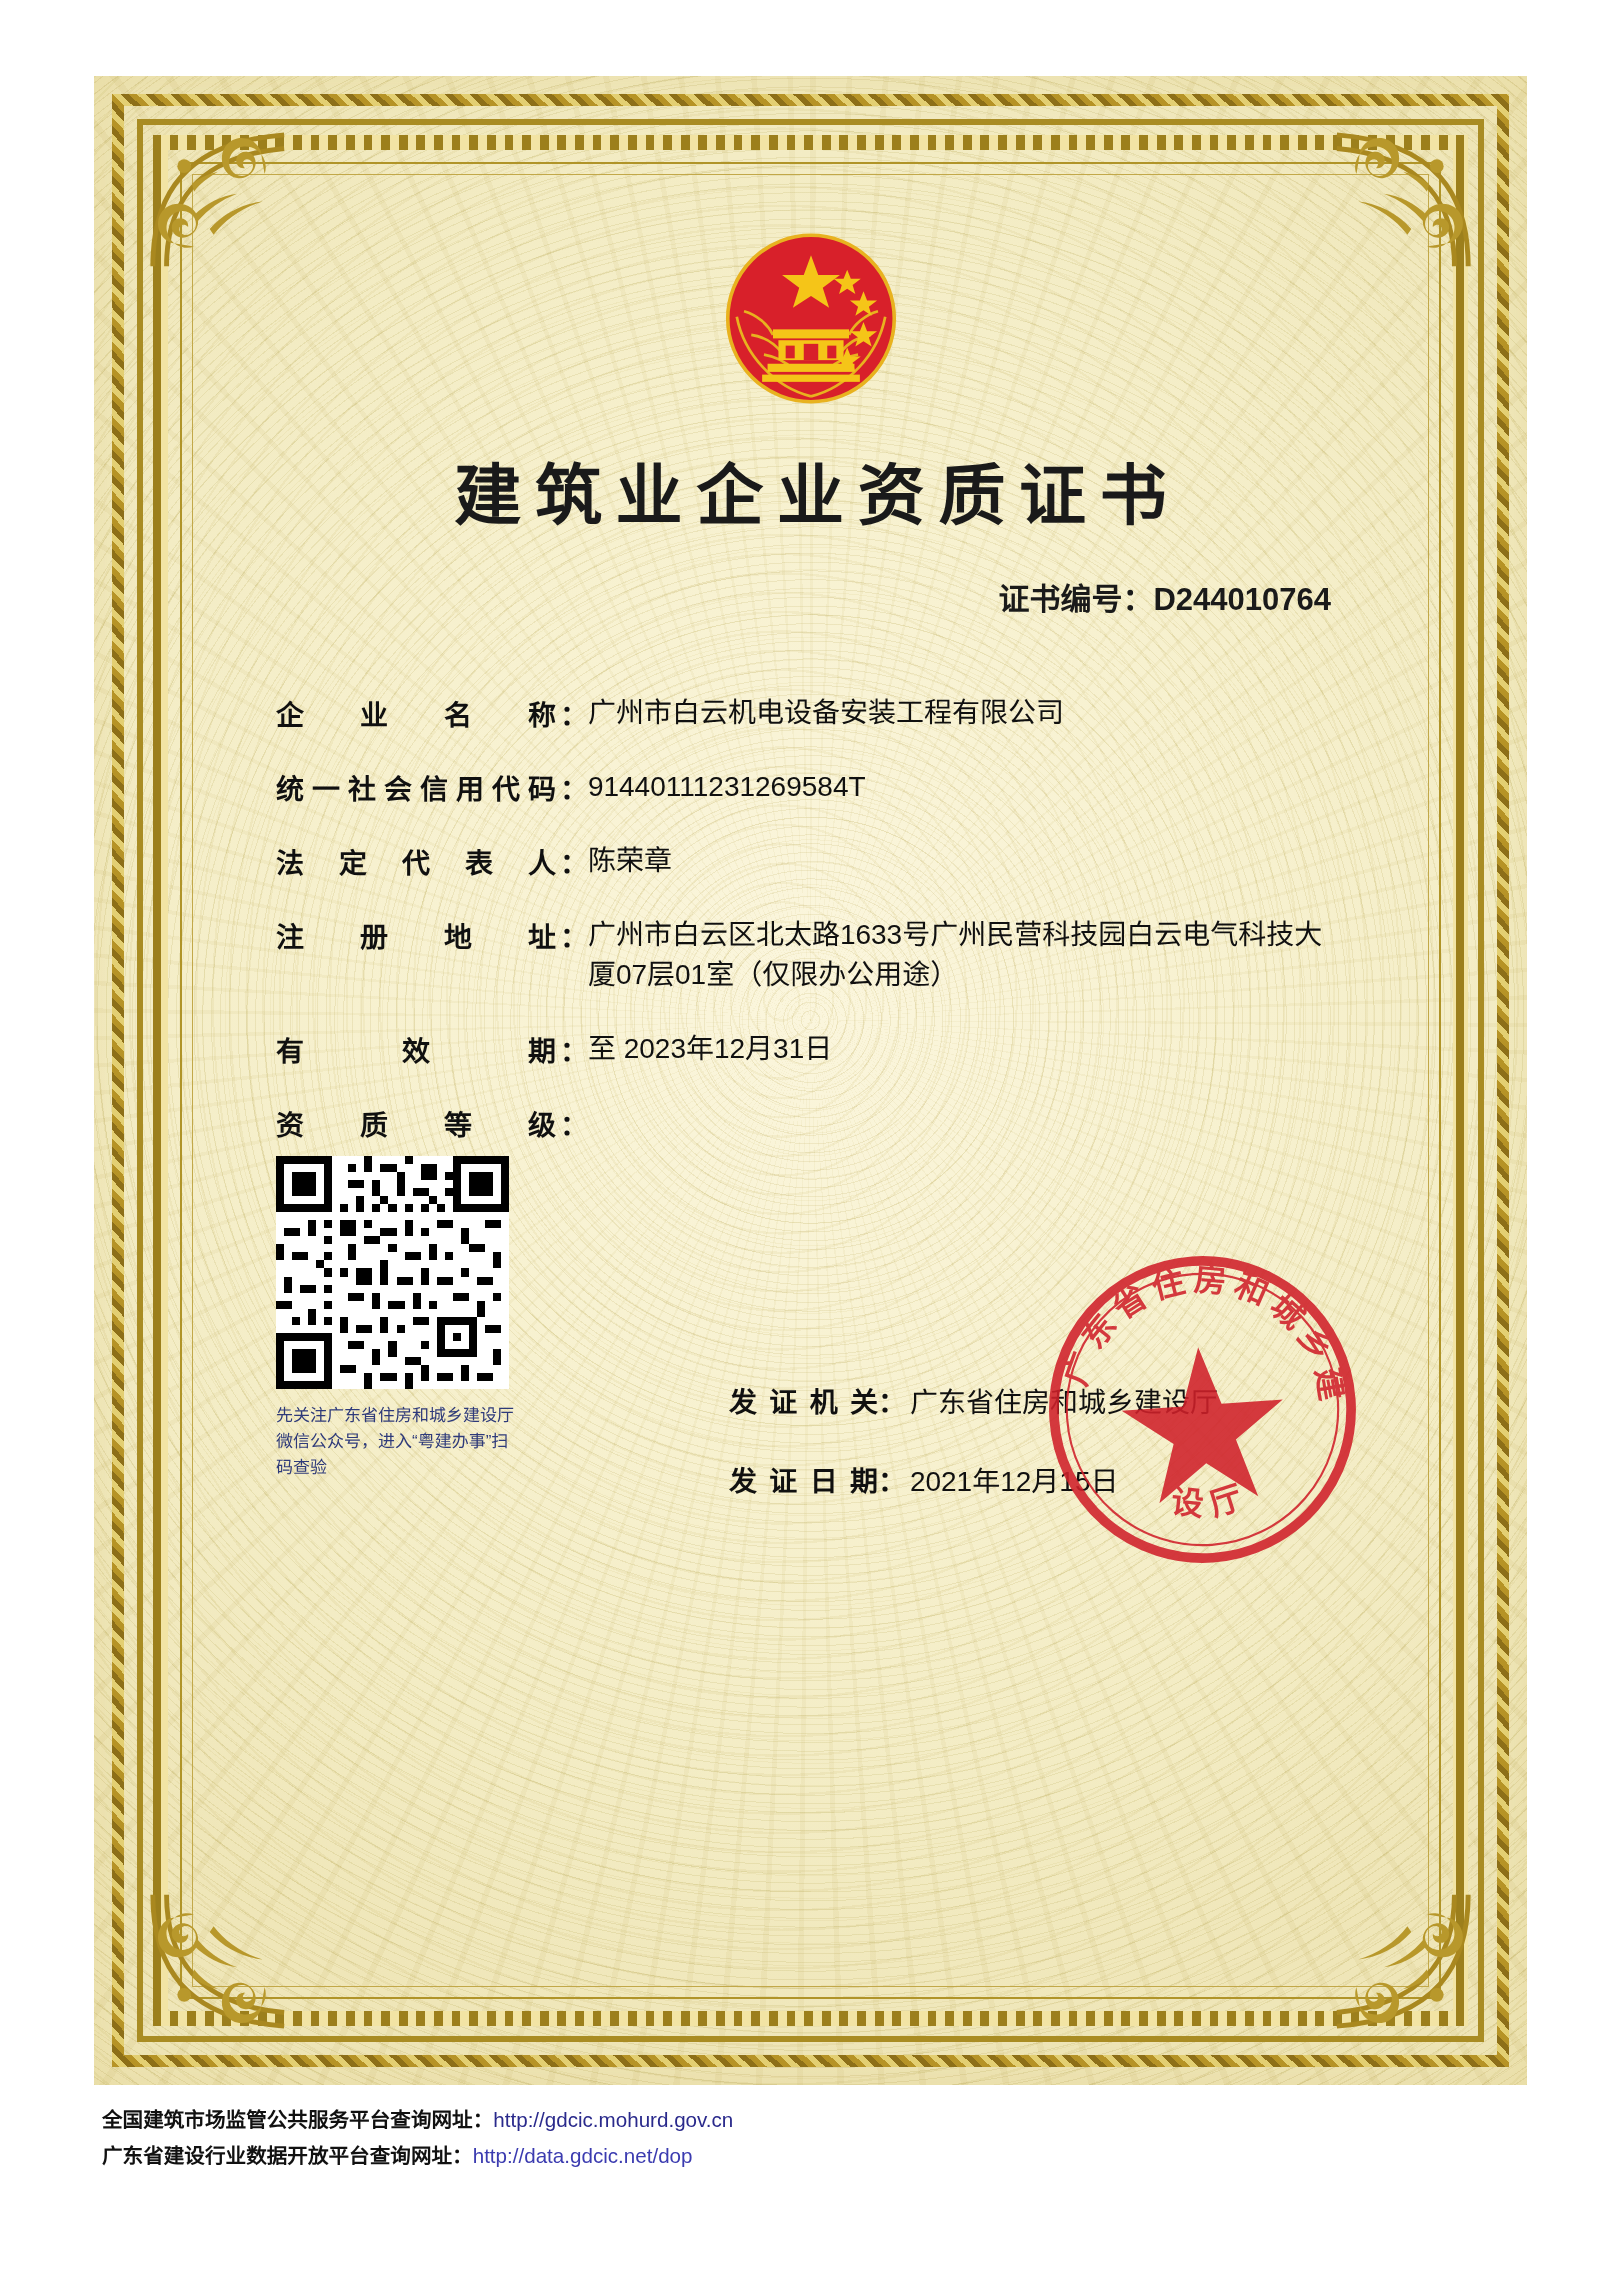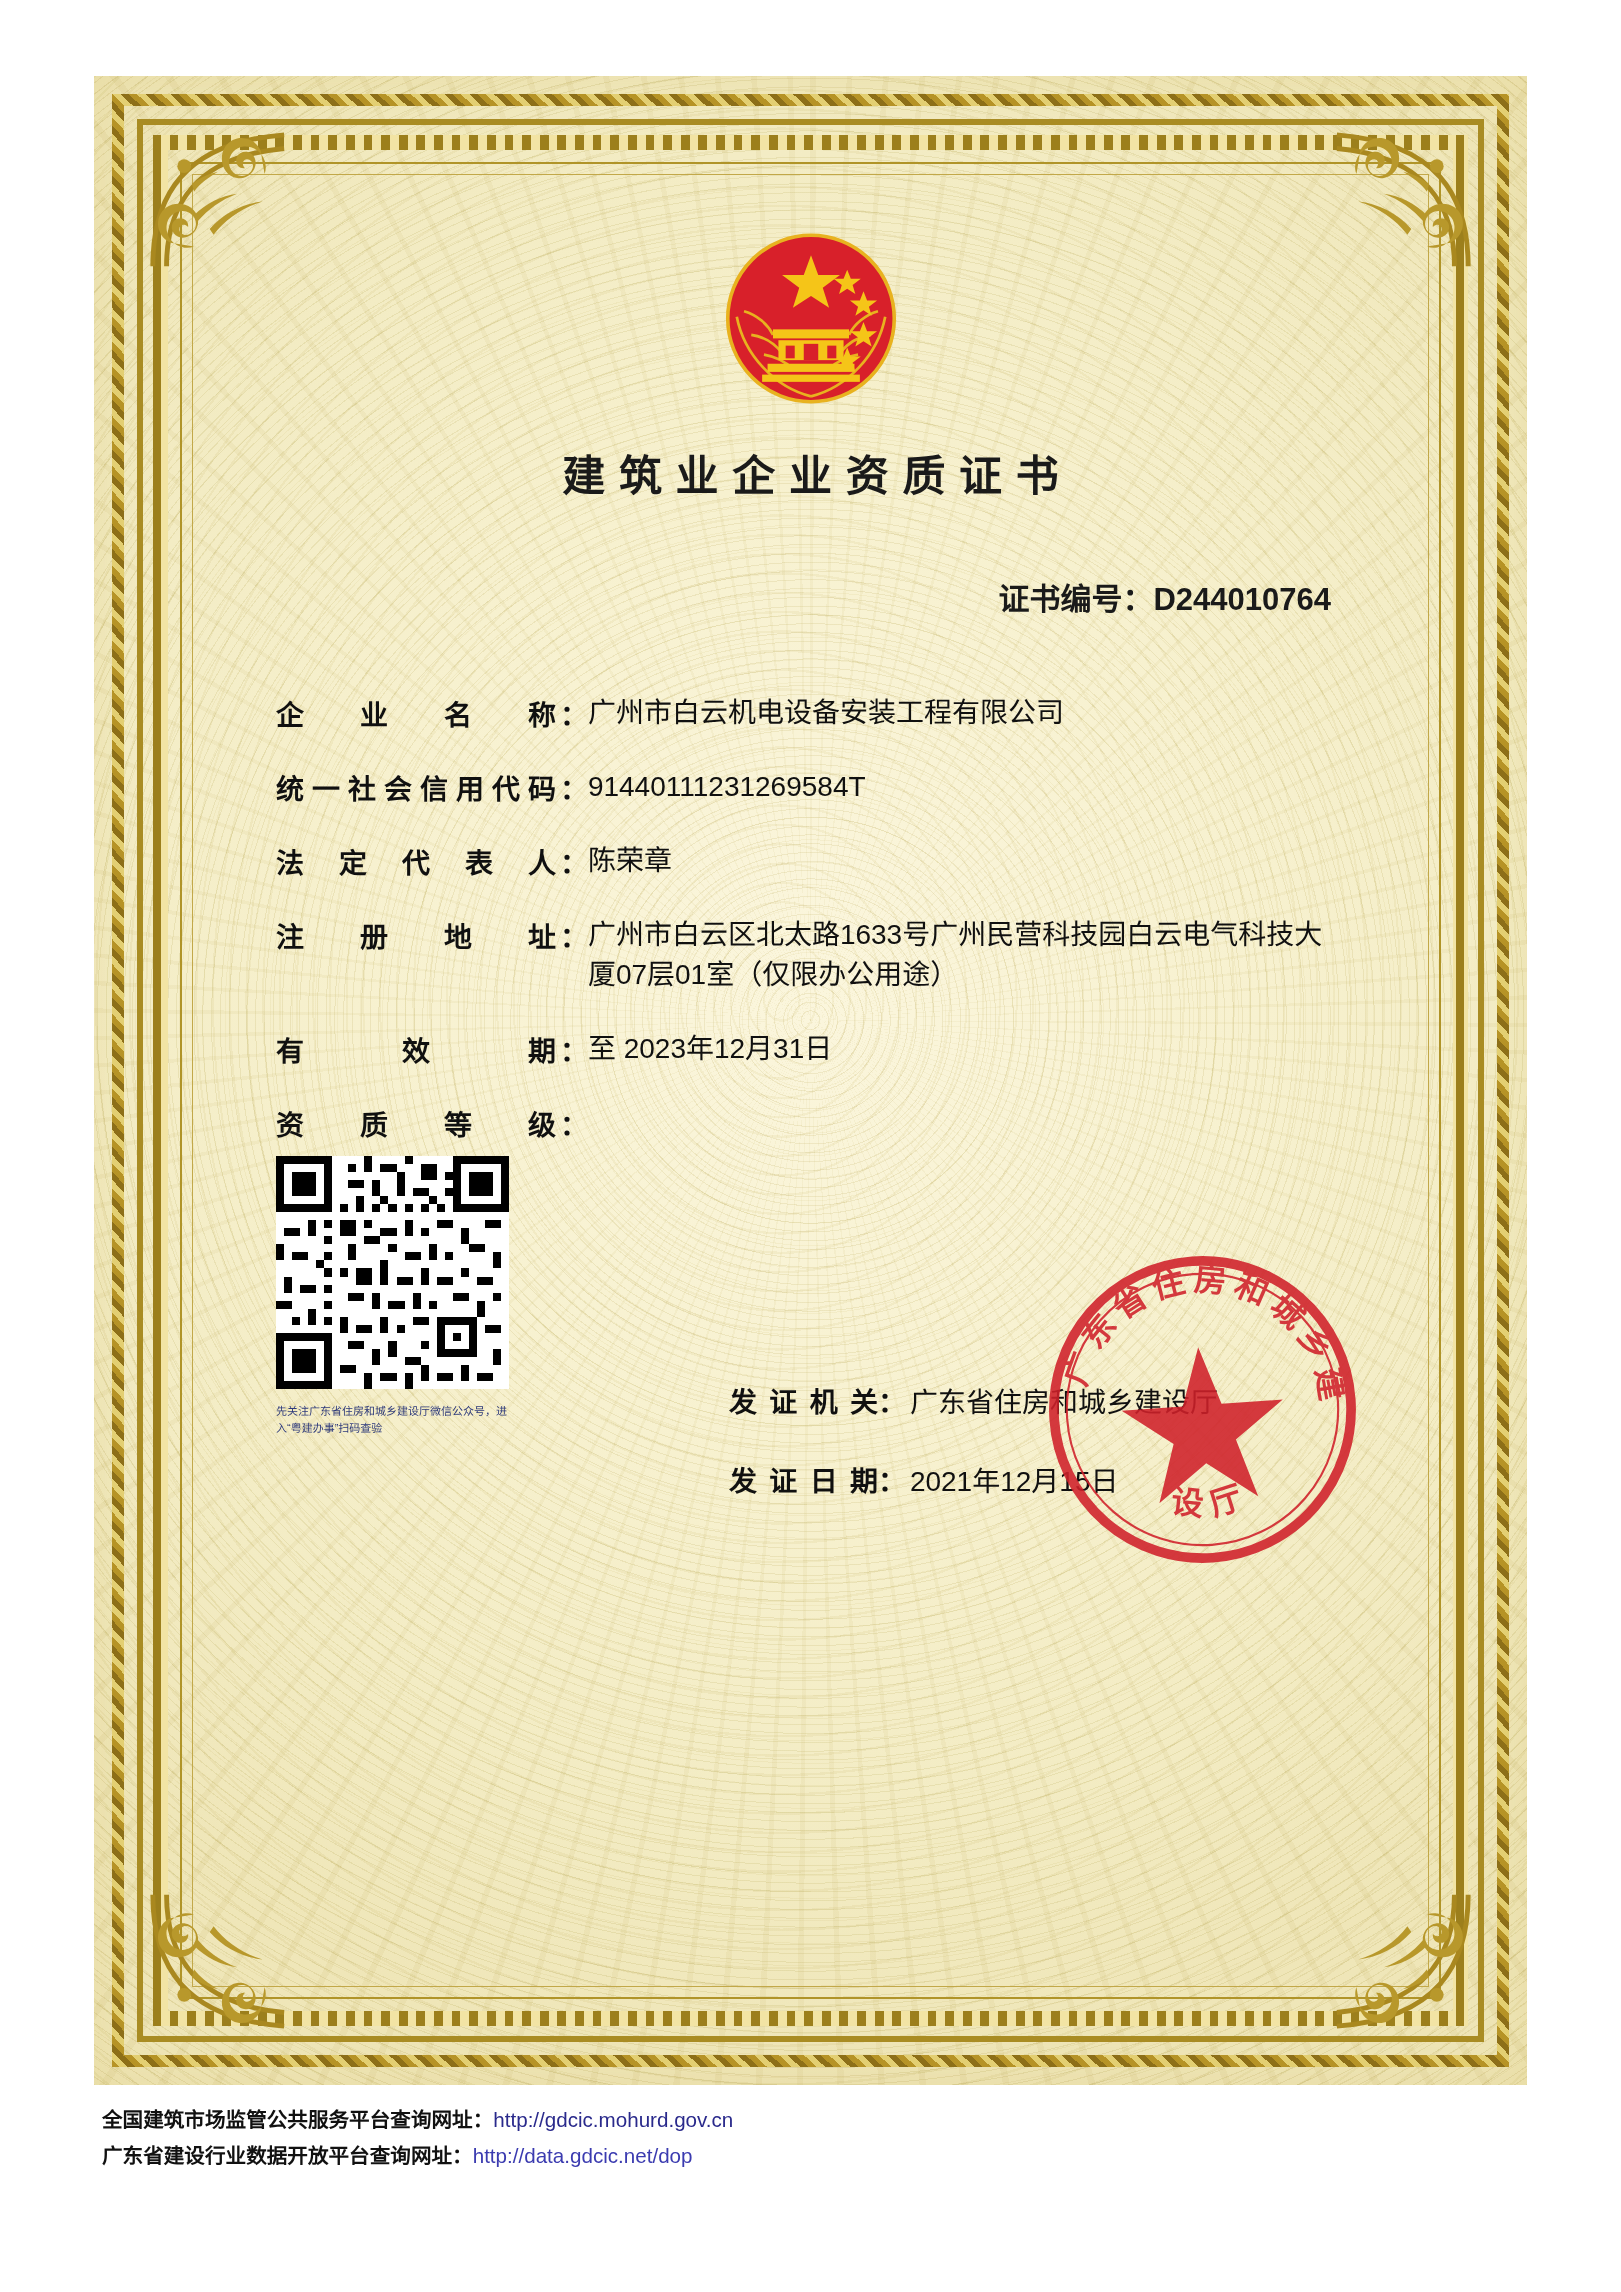--- a/index.html
+++ b/index.html
@@ -107,21 +107,21 @@
     height: 181px;
   }
 
   
   .title {
     position: absolute;
     left: 0; right: 0;
     top: 365px;
     text-align: center;
     font-family: "DejaVu Sans", "Liberation Sans", sans-serif;
-    font-size: 43px;
+    font-size: 67px;
     font-weight: bold;
     letter-spacing: 13.7px;
     color: #1a1a1a;
     text-indent: 13.7px;
   }
 
   .cert-no {
     position: absolute;
     right: 196px;
     top: 498px;
@@ -185,21 +185,21 @@
     width: 239px;
   }
   .qr {
     width: 233px;
     height: 233px;
     background: #fff;
     image-rendering: pixelated;
   }
   .qr-caption {
     margin-top: 9.8px;
-    font-size: 11px;
+    font-size: 17px;
     line-height: 1.55;
     color: #2e3a7a;
     width: 241px;
   }
 
   
   .issuer {
     position: absolute;
     left: 635px;
     top: 1304px;

